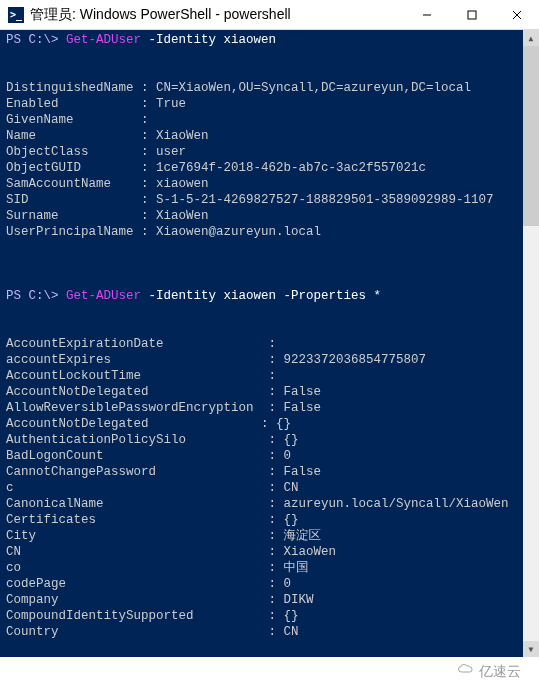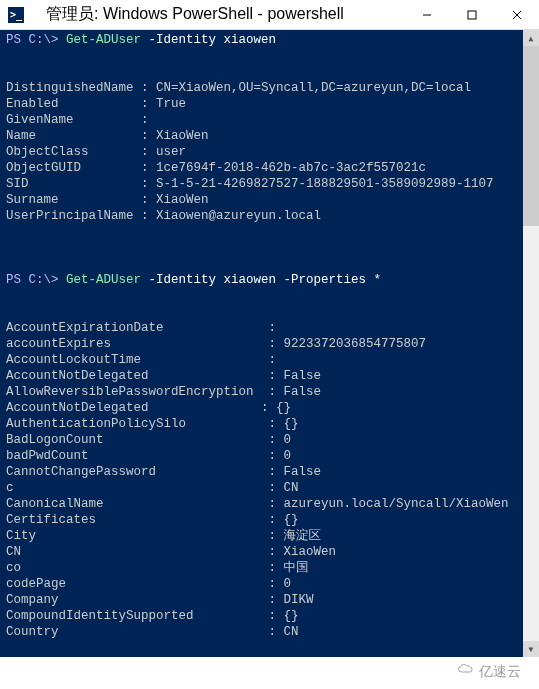--- a/index.html
+++ b/index.html
@@ -26,25 +26,24 @@
       margin-right: 6px;
       display: flex;
       align-items: center;
       justify-content: center;
       color: #fff;
       font-size: 10px;
       font-weight: bold;
       font-family: monospace;
     }
     .titlebar .title {
-      font-size: 16px;
+      font-size: 14px;
       color: #000;
       flex: 1;
       font-family: "Microsoft YaHei", sans-serif;
-      margin-left: 16px;
     }
     .winbtns {
       display: flex;
       height: 100%;
     }
     .winbtn {
       width: 45px;
       height: 100%;
       display: flex;
       align-items: center;
@@ -82,21 +81,21 @@
       color: #555;
     }
     .scrollbar-thumb {
       position: absolute;
       top: 16px;
       width: 16px;
       height: 180px;
       background: #cdcdcd;
     }
     .prompt { color: #c4b5fd; }
-    .cmdlet { color: #86efac; }
+    .cmdlet { color: #d946ef; }
     .param { color: #ffffff; }
     .row { white-space: pre; }
     .watermark {
       position: absolute;
       right: 12px;
       bottom: 6px;
       font-size: 14px;
       color: #999;
       font-family: "Microsoft YaHei", sans-serif;
       background: rgba(255,255,255,0.7);
@@ -136,40 +135,40 @@
   <div class="row"><span class="prompt">PS C:\&gt; </span><span class="cmdlet">Get-ADUser</span><span class="param"> -Identity xiaowen</span></div>
   <div class="row">&nbsp;</div>
   <div class="row">&nbsp;</div>
   <div id="out1-block">
       <div class="row">DistinguishedName : CN=XiaoWen,OU=Syncall,DC=azureyun,DC=local</div>
       <div class="row">Enabled           : True</div>
       <div class="row">GivenName         : </div>
       <div class="row">Name              : XiaoWen</div>
       <div class="row">ObjectClass       : user</div>
       <div class="row">ObjectGUID        : 1ce7694f-2018-462b-ab7c-3ac2f557021c</div>
+      <div class="row">SamAccountName    : xiaowen</div>
       <div class="row">SID               : S-1-5-21-4269827527-188829501-3589092989-1107</div>
       <div class="row">Surname           : XiaoWen</div>
       <div class="row">UserPrincipalName : Xiaowen@azureyun.local</div>
     </div>
   <div class="row">&nbsp;</div>
   <div class="row">&nbsp;</div>
   <div class="row">&nbsp;</div>
   <div class="row"><span class="prompt">PS C:\&gt; </span><span class="cmdlet">Get-ADUser</span><span class="param"> -Identity xiaowen -Properties *</span></div>
   <div class="row">&nbsp;</div>
   <div class="row">&nbsp;</div>
   <div id="out2-block">
       <div class="row">AccountExpirationDate              : </div>
       <div class="row">accountExpires                     : 9223372036854775807</div>
       <div class="row">AccountLockoutTime                 : </div>
       <div class="row">AccountNotDelegated                : False</div>
       <div class="row">AllowReversiblePasswordEncryption  : False</div>
       <div class="row">AccountNotDelegated               : {}</div>
       <div class="row">AuthenticationPolicySilo           : {}</div>
       <div class="row">BadLogonCount                      : 0</div>
-      <div class="row">badPwdCount                        : 0</div>
       <div class="row">CannotChangePassword               : False</div>
       <div class="row">c                                  : CN</div>
       <div class="row">CanonicalName                      : azureyun.local/Syncall/XiaoWen</div>
       <div class="row">Certificates                       : {}</div>
       <div class="row">City                               : 海淀区</div>
       <div class="row">CN                                 : XiaoWen</div>
       <div class="row">co                                 : 中国</div>
       <div class="row">codePage                           : 0</div>
       <div class="row">Company                            : DIKW</div>
       <div class="row">CompoundIdentitySupported          : {}</div>

